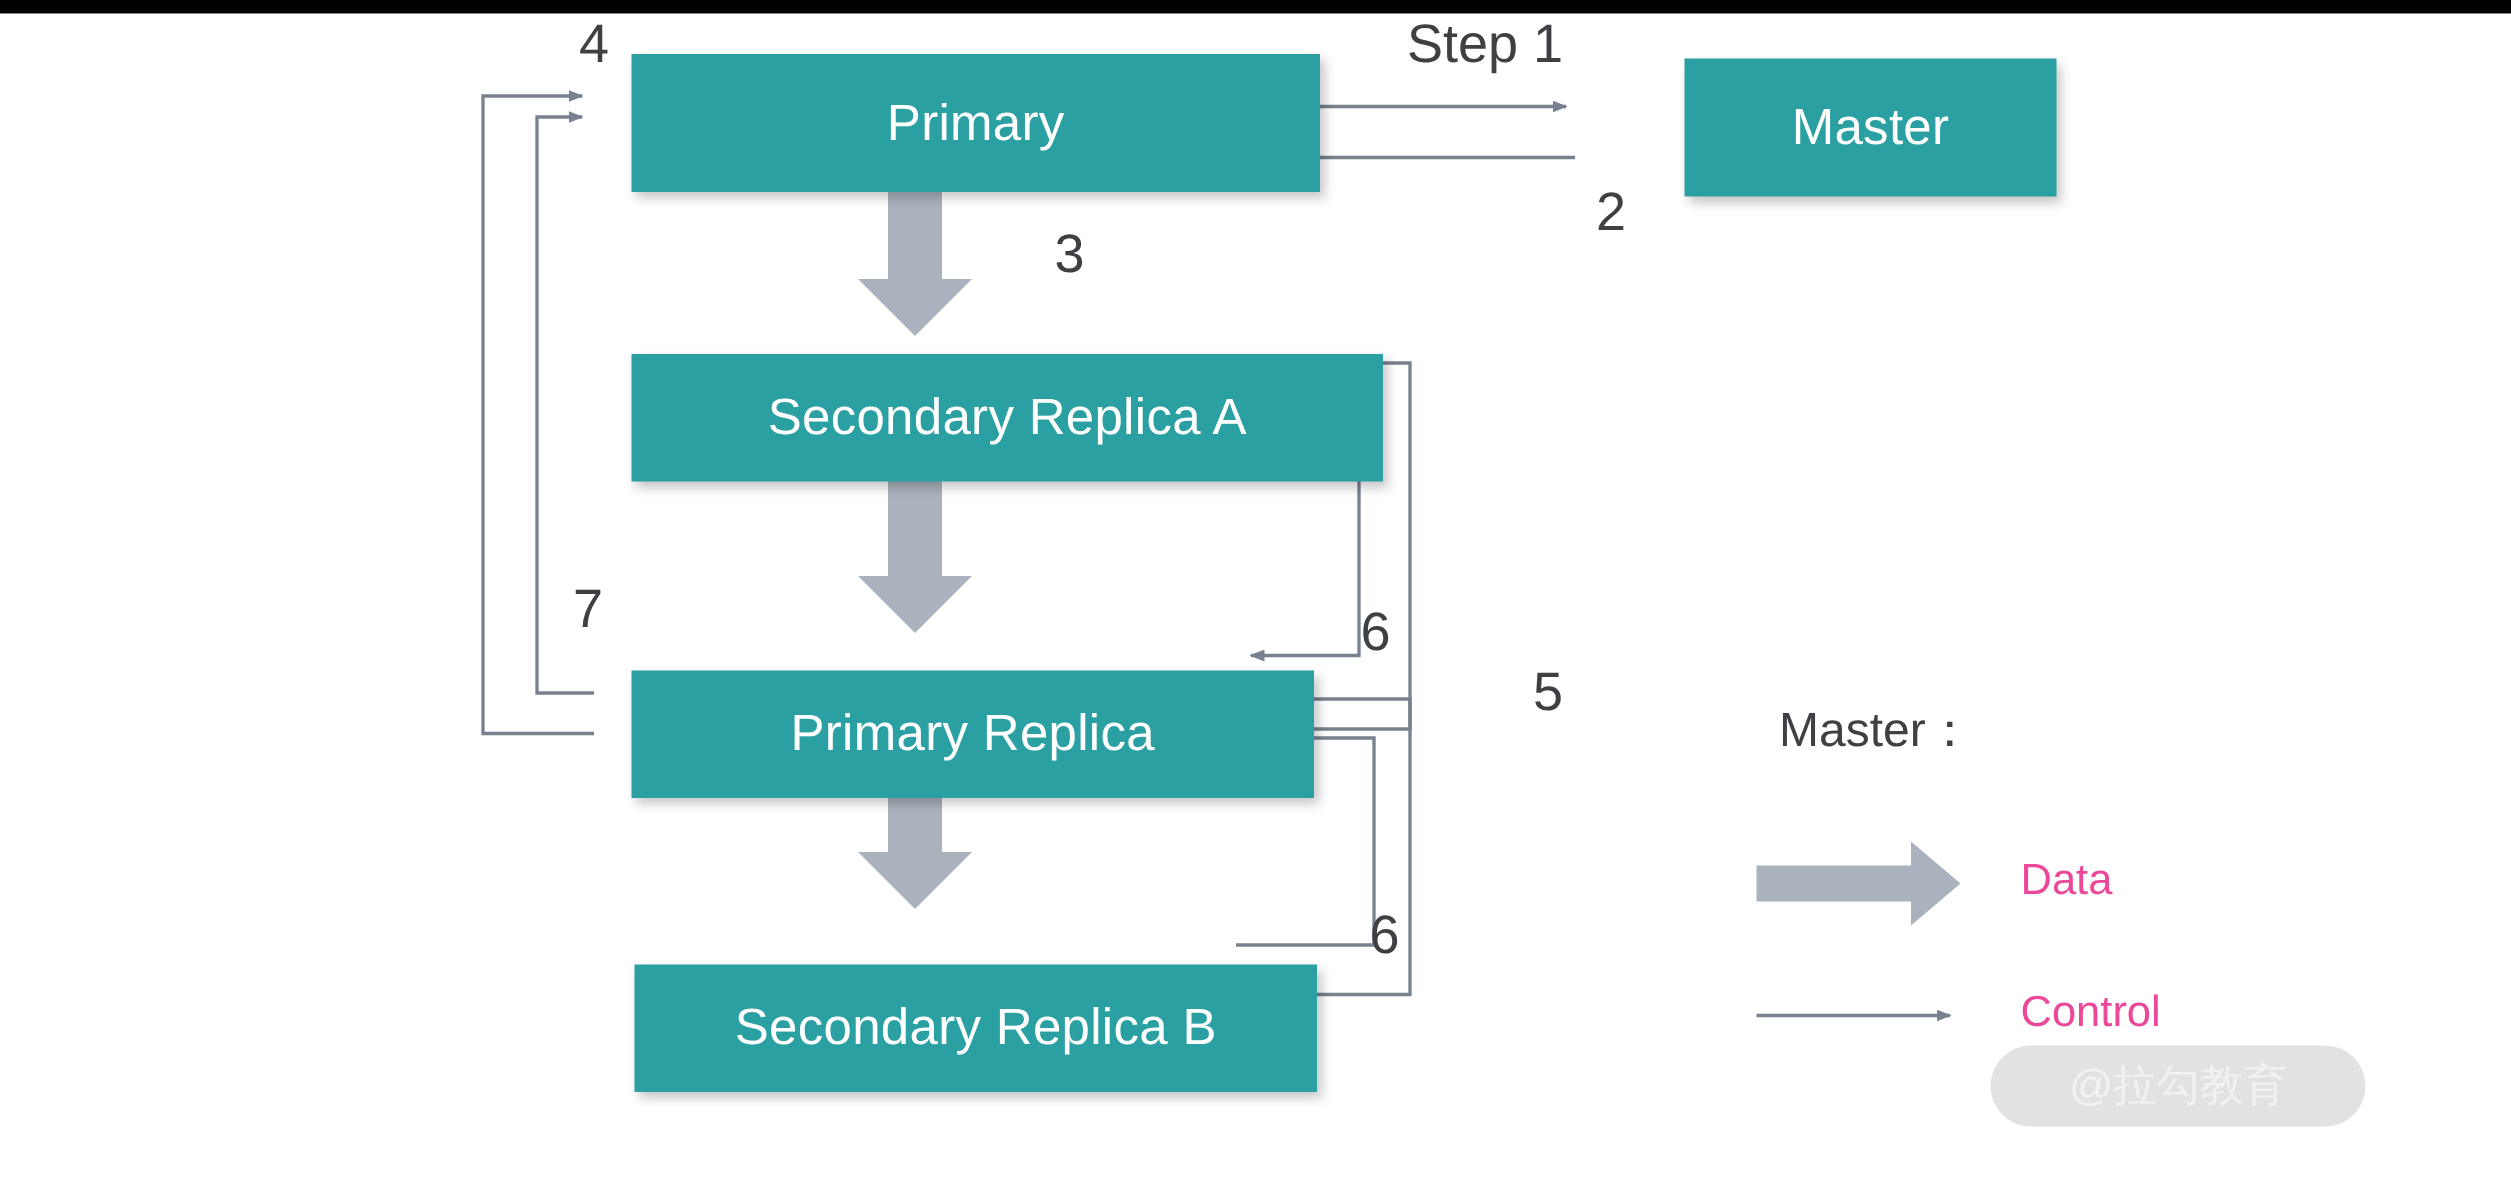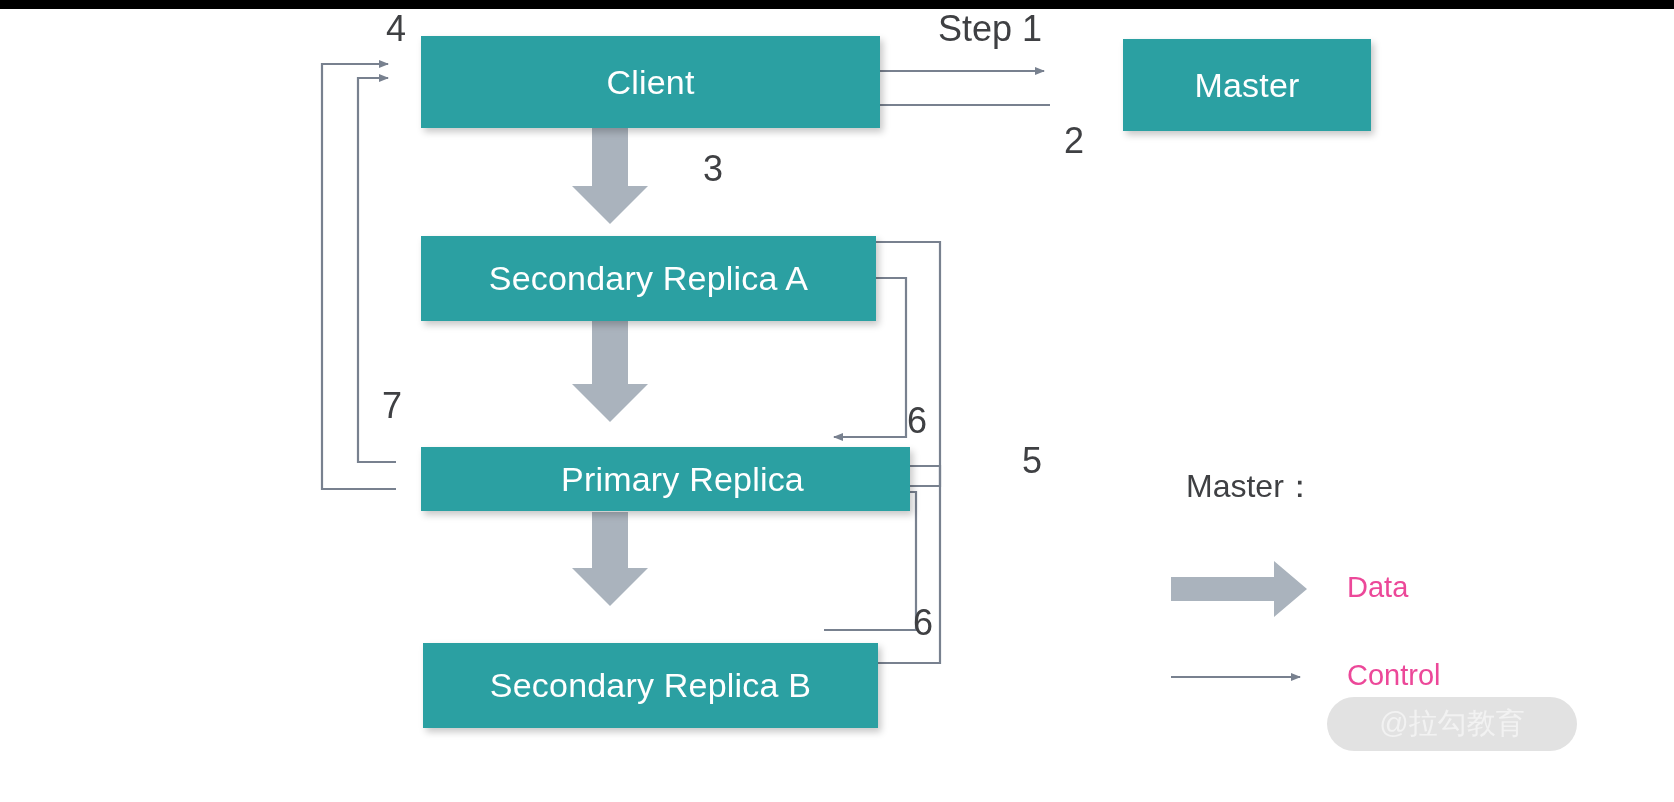--- a/index.html
+++ b/index.html
@@ -145,32 +145,32 @@
     <g>
       <path d="M1171,577 L1274,577 L1274,561 L1307,589 L1274,617 L1274,601 L1171,601 Z" fill="#aab3bd"></path>
     </g>
 
     <g>
       <path d="M1171,677 L1300,677" stroke="#78818f" stroke-width="2.2" fill="none" marker-end="url(#ctrlHead)"></path>
     </g>
   </svg>
 
   <div class="node" style="left:421px; top:36px; width:459px; height:92px;">
-    <span>Client</span>
+    <span>Primary</span>
   </div>
 
   <div class="node" style="left:1123px; top:39px; width:248px; height:92px;">
     <span>Master</span>
   </div>
 
-  <div class="node" style="left:421px; top:236px; width:455px; height:85px;">
+  <div class="node" style="left:421px; top:236px; width:501px; height:85px;">
     <span>Secondary Replica A</span>
   </div>
 
-  <div class="node" style="left:421px; top:447px; width:455px; height:64px;padding-left:34px;">
+  <div class="node" style="left:421px; top:447px; width:455px; height:85px;">
     <span>Primary Replica</span>
   </div>
 
   <div class="node" style="left:423px; top:643px; width:455px; height:85px;">
     <span>Secondary Replica B</span>
   </div>
 
   <div class="step-label" style="left:386px; top:8px;">4</div>
 
   <div class="step-label" style="left:938px; top:8px;text-align:right;">Step 1</div>

